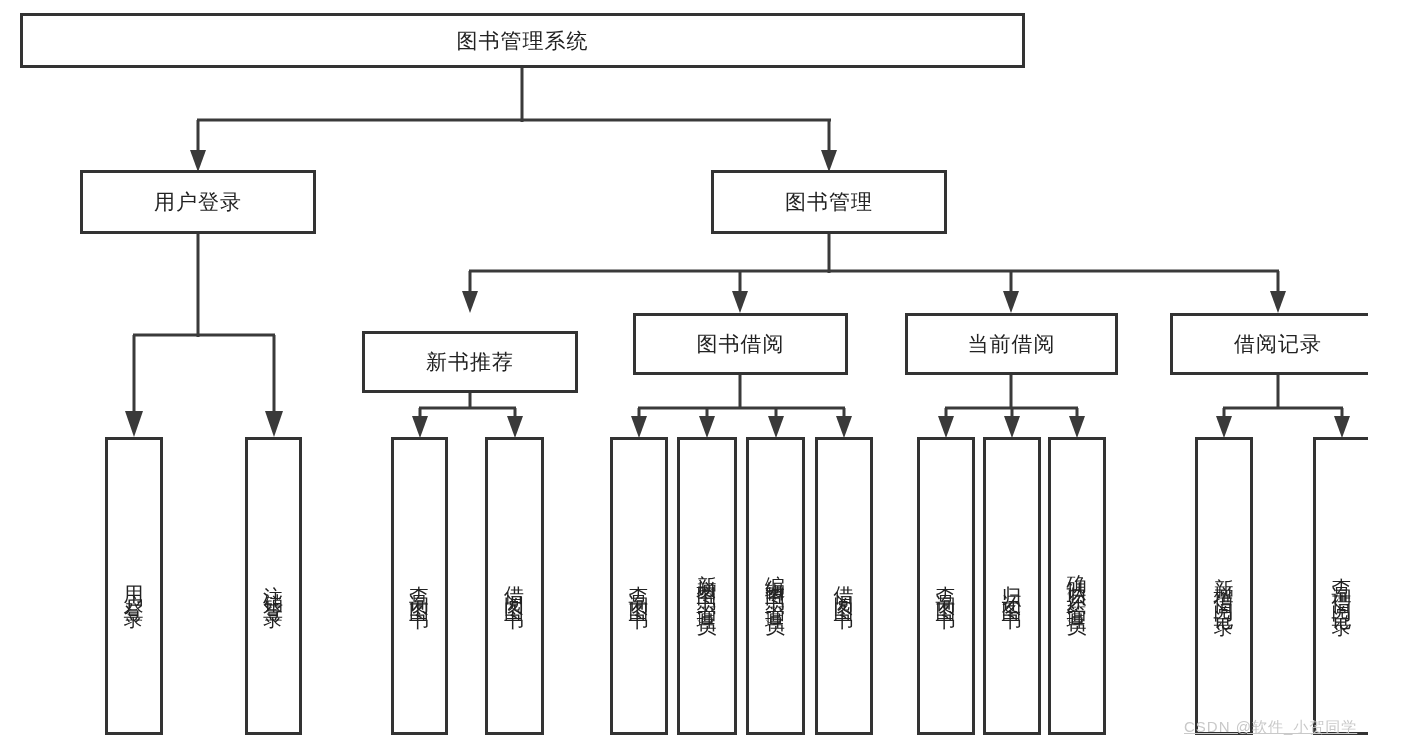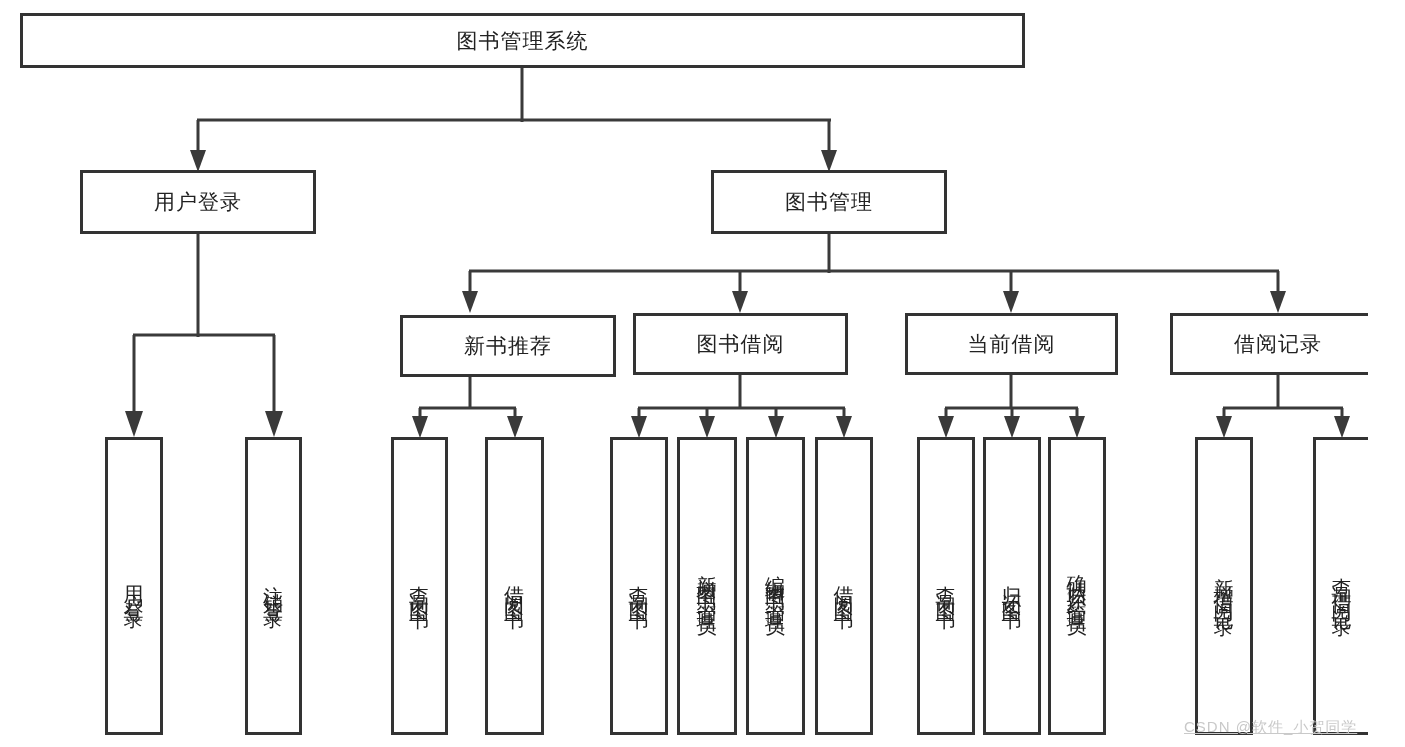--- a/index.html
+++ b/index.html
@@ -99,21 +99,21 @@
     <span>图书管理系统</span>
   </div>
 
   <div class="box hbox" style="left:80px; top:170px; width:236px; height:64px;">
     <span>用户登录</span>
   </div>
   <div class="box hbox" style="left:711px; top:170px; width:236px; height:64px;justify-content:center;">
     <span>图书管理</span>
   </div>
 
-  <div class="box hbox" style="left:362px; top:315px; width:216px; height:62px;margin-left:38px;">
+  <div class="box hbox" style="left:362px; top:331px; width:216px; height:62px;">
     <span>新书推荐</span>
   </div>
   <div class="box hbox" style="left:633px; top:313px; width:215px; height:62px;">
     <span>图书借阅</span>
   </div>
   <div class="box hbox" style="left:905px; top:313px; width:213px; height:62px;">
     <span>当前借阅</span>
   </div>
   <div class="box hbox" style="left:1170px; top:313px; width:216px; height:62px;">
     <span>借阅记录</span>

